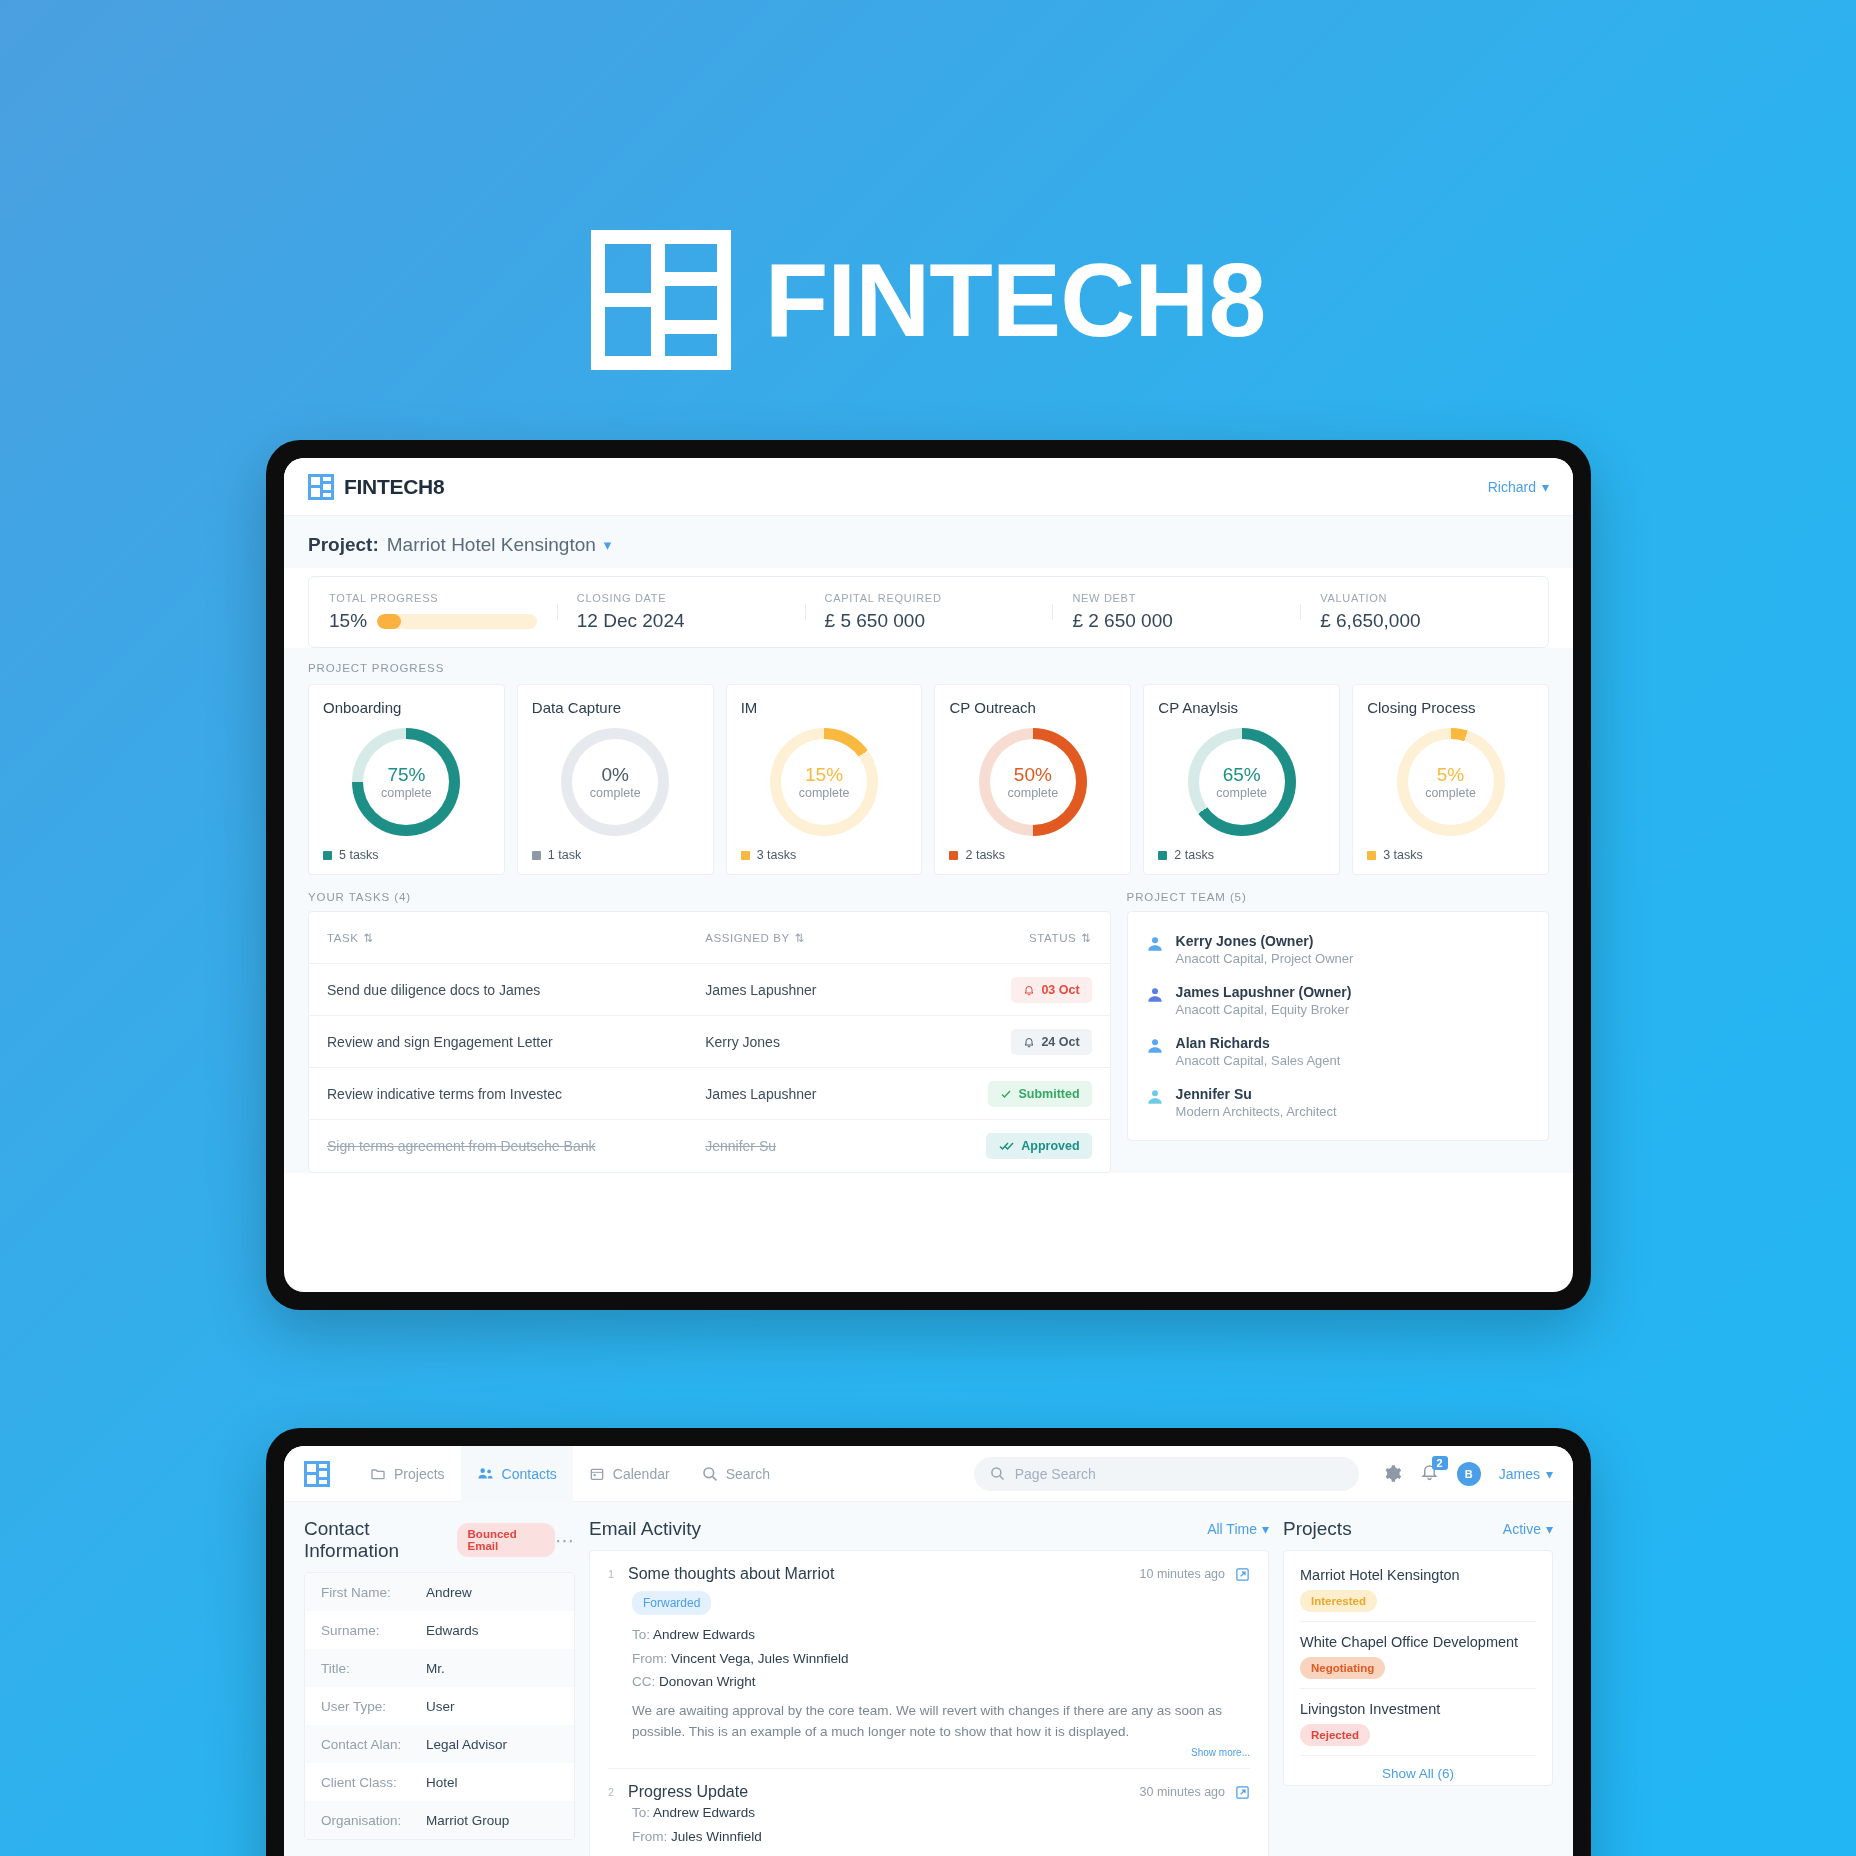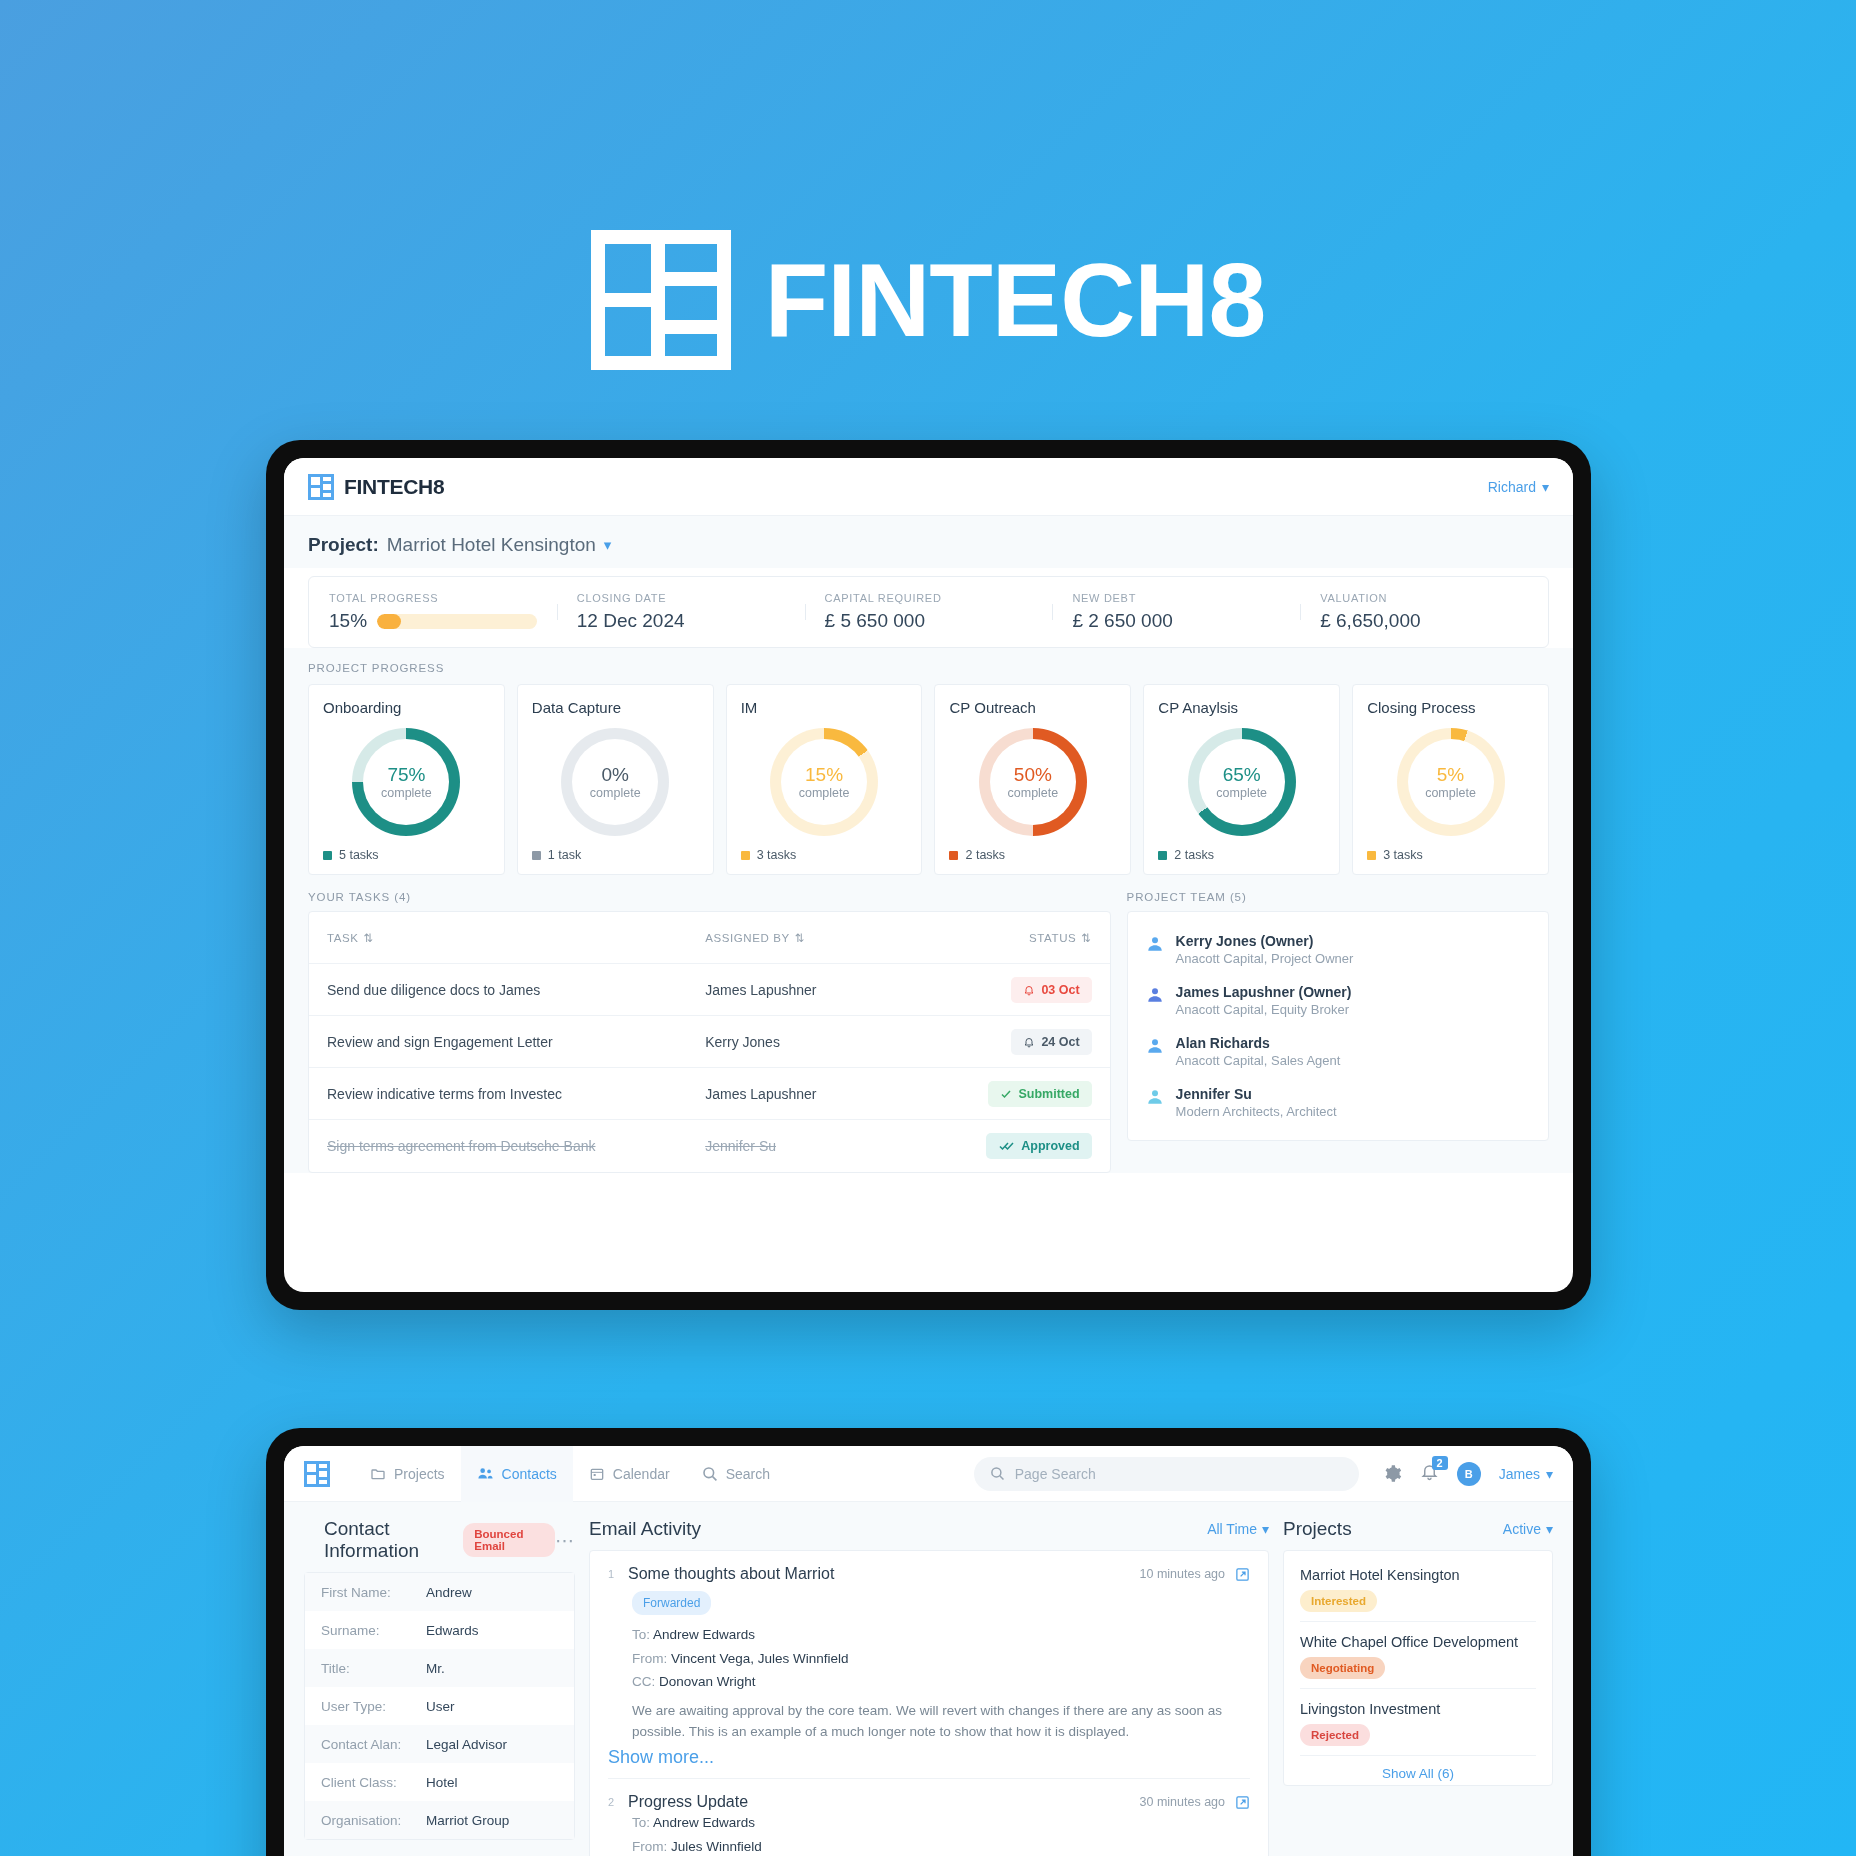--- a/index.html
+++ b/index.html
@@ -155,21 +155,21 @@
   .email-item { padding-bottom: 10px; }
   .email-item + .email-item { border-top:1px solid #eef2f6; padding-top: 14px; }
   .email-top { display:flex; align-items:center; gap:10px; }
   .email-num { font-size: 11px; color:#b0bcc8; width: 10px; }
   .email-subj { font-size: 16px; color:#2c3e50; flex:1; }
   .email-time { font-size: 12.5px; color:#93a0ad; }
   .pill.fwd { background:#e3f0fd; color:#4a9fe8; font-weight:400; font-size:12px; margin: 8px 0 8px 24px; display:inline-block; }
   .email-meta { margin-left: 24px; font-size: 13.5px; color:#2c3e50; line-height: 1.75; }
   .email-meta .k { color:#93a0ad; }
   .email-body { margin-left: 24px; font-size: 13.5px; color:#7a8895; line-height:1.6; margin-top: 6px; }
-  .show-more { font-size:18px; color:#4a9fe8; margin-top:4px; }
+  .show-more { text-align:right; font-size:10px; color:#4a9fe8; margin-top:4px; }
 
   .proj-card { background:#fff; border:1px solid #eaeff4; border-radius:4px; padding: 4px 16px; }
   .proj-item { padding: 12px 0; border-bottom:1px solid #eef2f6; }
   .proj-name { font-size:14.5px; color:#2c3e50; margin-bottom: 8px; }
   .pill.interested { background:#fdeecd; color:#e8a82e; }
   .pill.negotiating { background:#f8d4bf; color:#e05a22; }
   .pill.terms { background:#ddf2ef; color:#1d9488; }
   .pill.rejected { background:#fbdede; color:#d8453e; }
   .show-all { text-align:center; font-size:13.5px; color:#4a9fe8; padding: 10px 0 0; }
 </style>
@@ -538,21 +538,21 @@
           <span>James</span>
           <span>▾</span>
         </div>
       </div>
     </div>
 
     <div class="b-body">
 
       <div class="b-col col-contact">
         <div class="col-head">
-          <div style="display:flex;align-items:center;margin-left:20px;">
+          <div style="display:flex;align-items:center;">
             <div class="col-title">Contact Information</div>
             <span class="pill bounced">Bounced Email</span>
           </div>
           <span class="dots">⋯</span>
         </div>
         <div class="info-card" id="contact-rows">
             <div class="info-row">
               <span class="info-key">First Name:</span>
               <span class="info-val">Andrew</span>
             </div>

